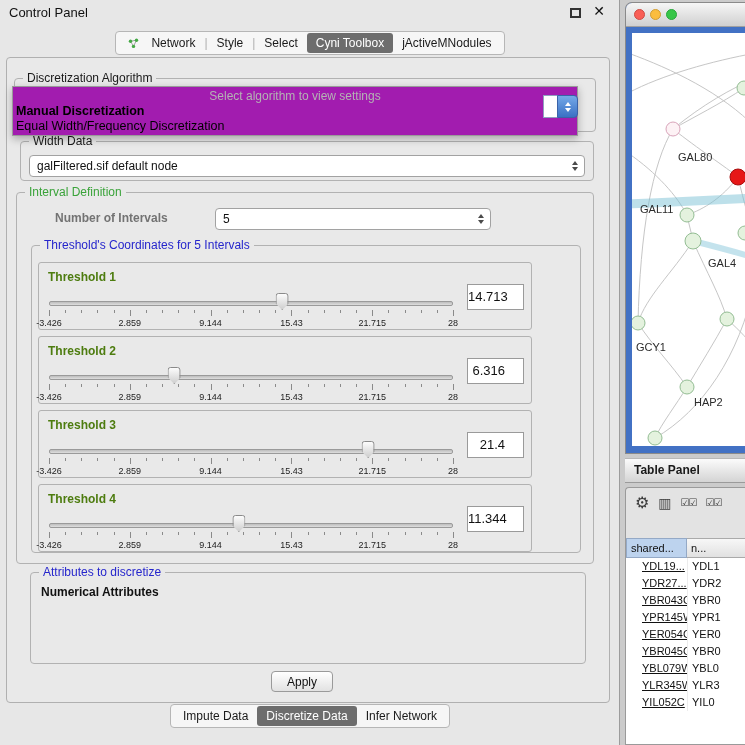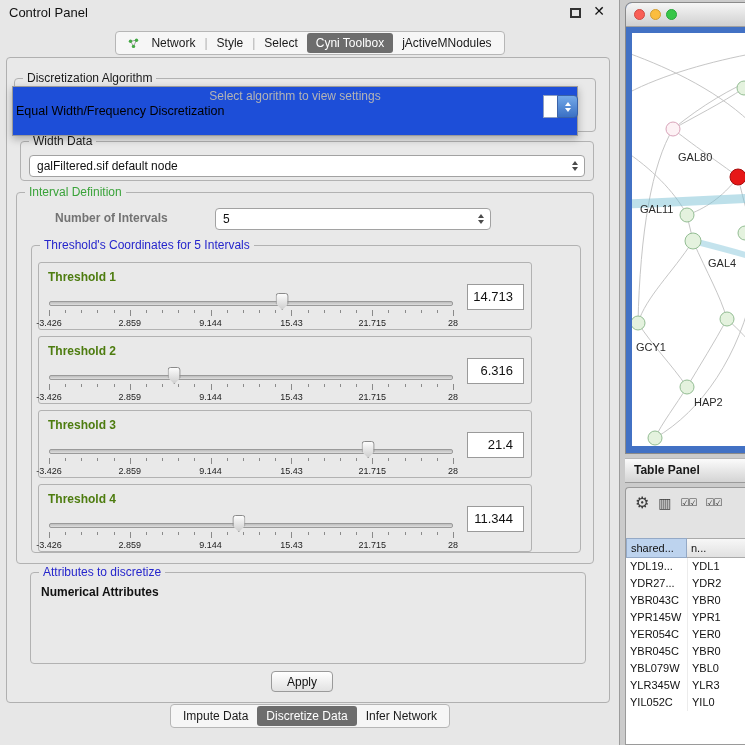--- a/index.html
+++ b/index.html
@@ -22,21 +22,21 @@
   .tab.selected { background:#6d6d6d; color:#fff; }
   .tab-sep { color:#b0b0b0; font-size:12px; }
 
   .group { position:absolute; border:1px solid #b2b2b2; border-radius:4px; }
   .group-label { position:absolute; top:-8px; left:8px; background:#e9e9e9; padding:0 4px; font-size:12px; color:#1a1a1a; white-space:nowrap; }
   .group-label.green { color:#3aa33a; }
   .group-label.blue  { color:#2525cc; }
 
   .group-algo { left:14px; top:78px; width:582px; height:54px; z-index:1; }
 
-  .dropdown-overlay { position:absolute; left:12px; top:86px; width:566px; height:50px; background:#1d4ed8;
+  .dropdown-overlay { position:absolute; left:12px; top:86px; width:566px; height:50px; background:#a21caf;
                       border:1px solid #9a9a9a; z-index:5; box-shadow:0 3px 8px rgba(0,0,0,0.28); }
   .dd-placeholder { height:16px; line-height:16px; text-align:center; color:#b4b4b4; font-size:12px; margin-top:1px; }
   .dd-item { height:15px; line-height:15px; font-size:12.5px; padding-left:3px; color:#000; }
   .dd-item.bold { font-weight:bold; }
 
   .combo-frag-white { position:absolute; left:543px; top:95px; width:15px; height:23px; background:#fff;
                       border:1px solid #90a0c0; border-right:none; z-index:6; }
   .combo-frag-blue { position:absolute; left:557px; top:95px; width:21px; height:23px;
                      background:linear-gradient(#74a9e8,#3a70c4); border:1px solid #3a62a8; border-radius:0 4px 4px 0;
                      z-index:6; display:flex; flex-direction:column; align-items:center; justify-content:center; gap:2px; }
@@ -62,21 +62,21 @@
   .track { position:absolute; left:0; right:0; top:10px; height:5px; background:linear-gradient(#bdbdbd,#dedede); border:1px solid #9a9a9a; border-radius:2px; }
   .thumb { position:absolute; top:2px; width:13px; height:17px; background:linear-gradient(#fcfcfc,#cfcfcf);
            border:1px solid #8a8a8a; border-radius:3px; transform:translateX(-50%);
            clip-path:polygon(0 0,100% 0,100% 62%,50% 100%,0 62%); }
   .ticks { position:absolute; left:0; right:0; top:19px; height:7px; }
   .tick { position:absolute; width:1px; height:3px; background:#8a8a8a; top:0; }
   .tick.major { height:6px; }
   .scale { position:absolute; left:0; right:0; top:27px; height:11px; }
   .scale-label { position:absolute; transform:translateX(-50%); font-size:9px; color:#222; white-space:nowrap; }
   .value-box { position:absolute; left:428px; top:21px; width:57px; height:26px; background:#fff; border:1px solid #9a9a9a;
-               font-size:13px; text-align:right; line-height:24px; padding-right:10px; color:#111; }
+               font-size:13px; text-align:right; line-height:24px; padding-right:18px; color:#111; }
 
   .group-attrs { left:30px; top:572px; width:556px; height:92px; }
   .attrs-title { position:absolute; left:10px; top:12px; font-size:12px; font-weight:bold; color:#111; }
   .attr-list { position:absolute; left:10px; top:30px; width:534px; height:52px; background:#fff; border:1px solid #a8a8a8; overflow:hidden; }
   .attr-item { font-size:12px; line-height:17px; padding-left:6px; color:#111; white-space:nowrap; }
   .attr-scrollbar { position:absolute; right:0; top:0; bottom:0; width:14px; background:#f0f0f0; border-left:1px solid #c8c8c8; }
   .attr-scroll-thumb { position:absolute; left:1px; right:1px; top:1px; height:38px; background:linear-gradient(90deg,#dcdcdc,#c2c2c2); border:1px solid #a8a8a8; border-radius:6px; }
 
   .apply-btn { position:absolute; left:271px; top:671px; width:62px; height:21px; border:1px solid #9a9a9a; border-radius:4px;
                background:linear-gradient(#ffffff,#e2e2e2); font-size:12px; color:#111; font-family:inherit; }
@@ -102,21 +102,21 @@
   .tw-toolbar { position:absolute; top:0; left:0; right:0; height:30px; display:flex; align-items:center; gap:9px; padding-left:9px; color:#3c3c3c; }
   .tw-icon { font-size:14px; line-height:1; }
   .tw-icon.gear { font-size:16px; }
   .tw-icon.checks { font-size:10px; letter-spacing:-1px; }
   .tw-header { position:absolute; top:50px; left:0; right:0; height:20px; display:flex; }
   .th-cell { font-size:11px; line-height:18px; padding-left:4px; overflow:hidden; white-space:nowrap; color:#111; }
   .th-cell.sel { width:61px; background:#bdd3ee; border:1px solid #94a9c6; }
   .th-cell.plain { flex:1; background:linear-gradient(#f7f7f7,#e1e1e1); border-top:1px solid #aaa; border-bottom:1px solid #aaa; }
   .tw-body { position:absolute; top:70px; left:0; right:0; bottom:0; background:#fff; }
   .tw-row { display:flex; height:17px; line-height:17px; font-size:11px; color:#111; }
-  .tw-row .c1 { width:61px; padding-left:4px; overflow:hidden; white-space:nowrap; }
+  .tw-row .c1 { width:61px; padding-left:16px; overflow:hidden; white-space:nowrap;text-decoration:underline; }
   .tw-row .c2 { flex:1; padding-left:4px; overflow:hidden; white-space:nowrap; border-left:1px solid #ececec; }
 </style>
 </head>
 <body>
 
 <div class="stage">
 
   <div class="left-panel">
     <span class="cp-title">Control Panel</span>
     <span class="win-float"></span>
@@ -157,20 +157,21 @@
     </div>
 
     <div class="combo-frag-white"></div>
     <div class="combo-frag-blue">
       <span class="tri-up-w"></span>
       <span class="tri-down-w"></span>
     </div>
 
     <div class="dropdown-overlay">
       <div class="dd-placeholder">Select algorithm to view settings</div>
+      <div class="dd-item bold">Manual Discretization</div>
       <div class="dd-item">Equal Width/Frequency Discretization</div>
     </div>
 
     <div class="group group-table-data">
       <span class="group-label">Width Data</span>
       <div class="combo td-combo">
         <span class="combo-text">galFiltered.sif default node</span>
         <span class="stepper">
             <i class="tri-up"></i>
             <i class="tri-down"></i>

